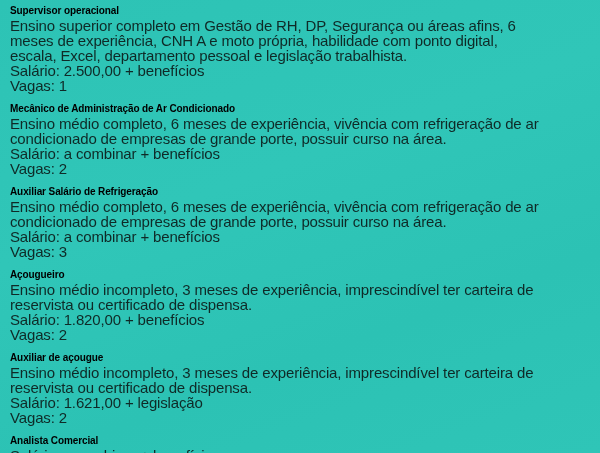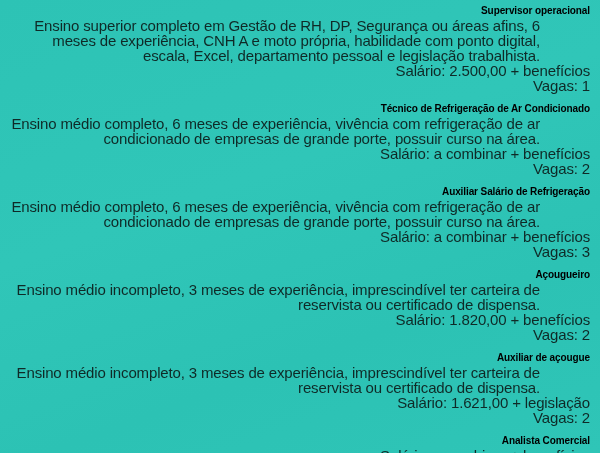--- a/index.html
+++ b/index.html
@@ -14,21 +14,20 @@
       font-family: "Liberation Sans", sans-serif;
       color: #0d1f1d;
     }
     .page {
       position: relative;
       padding: 3px 10px 0 10px;
       width: 580px;
     }
     .job {
       margin: 0 0 8px 0;
-      text-align: right;
     }
     .job-title {
       font-weight: bold;
       font-size: 10px;
       line-height: 15px;
       color: #000;
       letter-spacing: -0.1px;
     }
     .job-line {
       font-size: 15px;
@@ -46,21 +45,21 @@
 <div class="page">
 
   <div class="job">
     <div class="job-title">Supervisor operacional</div>
     <div class="job-line job-desc">Ensino superior completo em Gestão de RH, DP, Segurança ou áreas afins, 6 meses de experiência, CNH A e moto própria, habilidade com ponto digital, escala, Excel, departamento pessoal e legislação trabalhista.</div>
     <div class="job-line">Salário: 2.500,00 + benefícios</div>
     <div class="job-line">Vagas: 1</div>
   </div>
 
   <div class="job">
-    <div class="job-title">Técnico de Refrigeração de Ar Condicionado</div>
+    <div class="job-title">Mecânico de Administração de Ar Condicionado</div>
     <div class="job-line job-desc">Ensino médio completo, 6 meses de experiência, vivência com refrigeração de ar condicionado de empresas de grande porte, possuir curso na área.</div>
     <div class="job-line">Salário: a combinar + benefícios</div>
     <div class="job-line">Vagas: 2</div>
   </div>
 
   <div class="job">
     <div class="job-title">Auxiliar Salário de Refrigeração</div>
     <div class="job-line job-desc">Ensino médio completo, 6 meses de experiência, vivência com refrigeração de ar condicionado de empresas de grande porte, possuir curso na área.</div>
     <div class="job-line">Salário: a combinar + benefícios</div>
     <div class="job-line">Vagas: 3</div>

